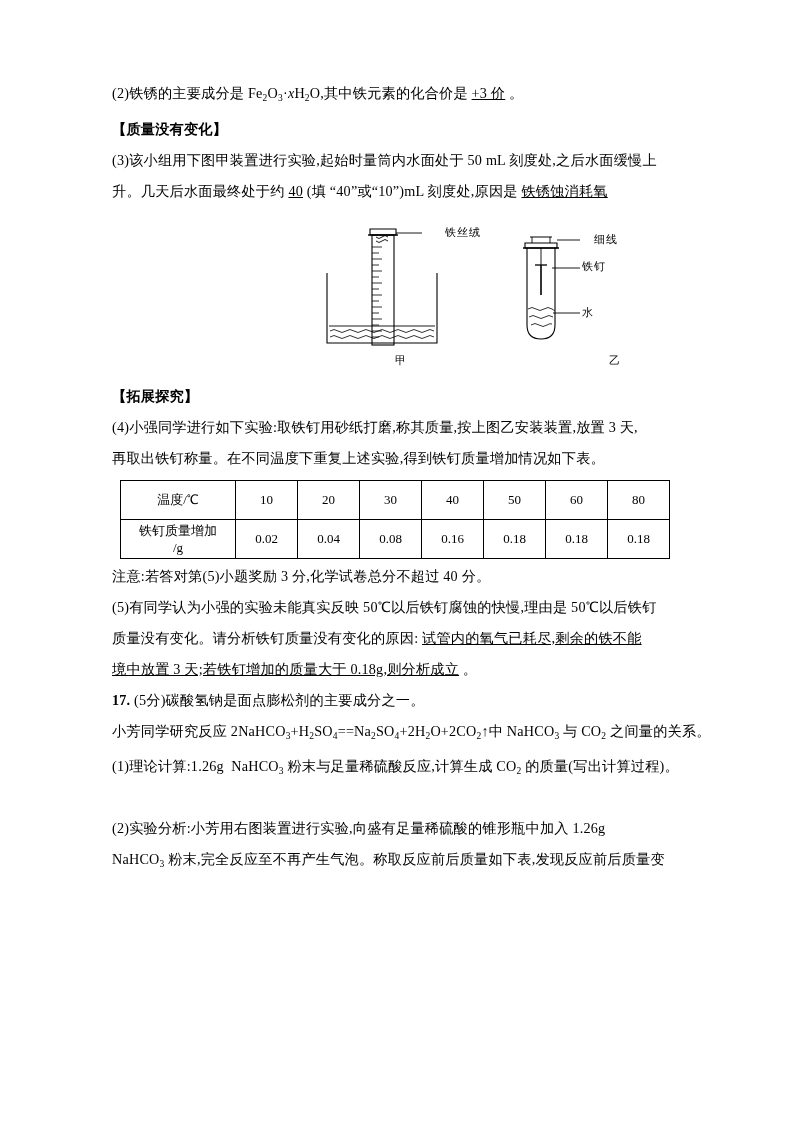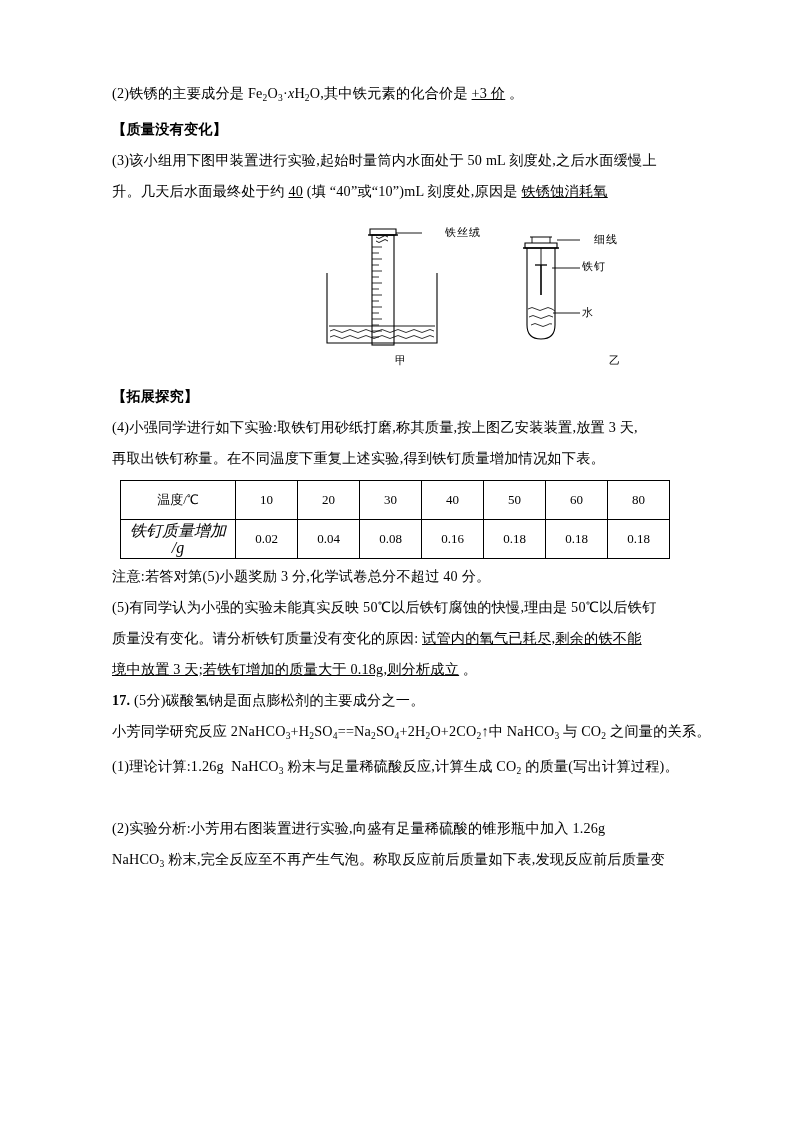--- a/index.html
+++ b/index.html
@@ -61,23 +61,22 @@
     font-size: 13px;
     height: 34px;
     padding: 2px 2px;
     line-height: 17px;
   }
   table.data td.head {
     width: 110px;
   }
   .tbl-label {
     display: block;
-    font-size: 16px;
+    font-size: 13px;
     line-height: 17px;
-    font-style: italic;
   }
   .tbl-label .sec {
     display: block;
     text-align: center;
   }
   .gap {
     height: 26px;
   }
 </style>
 </head>

